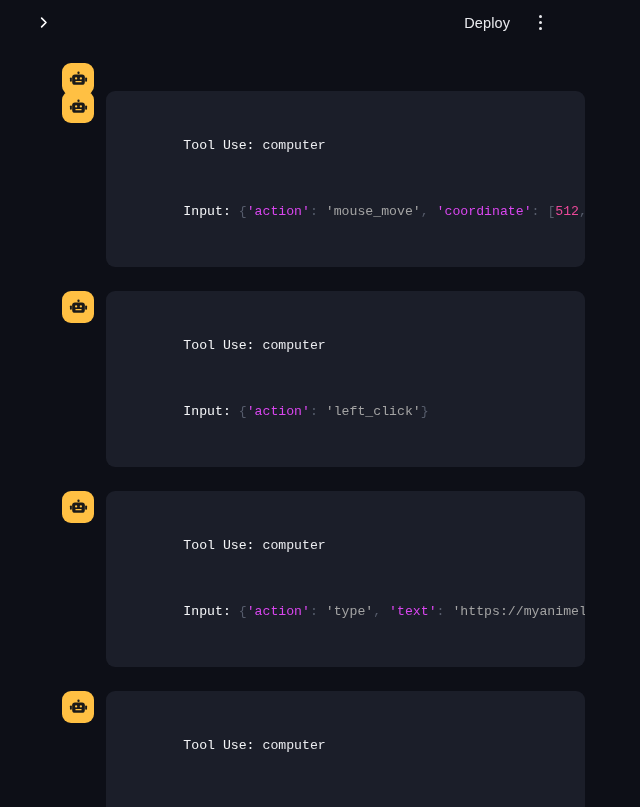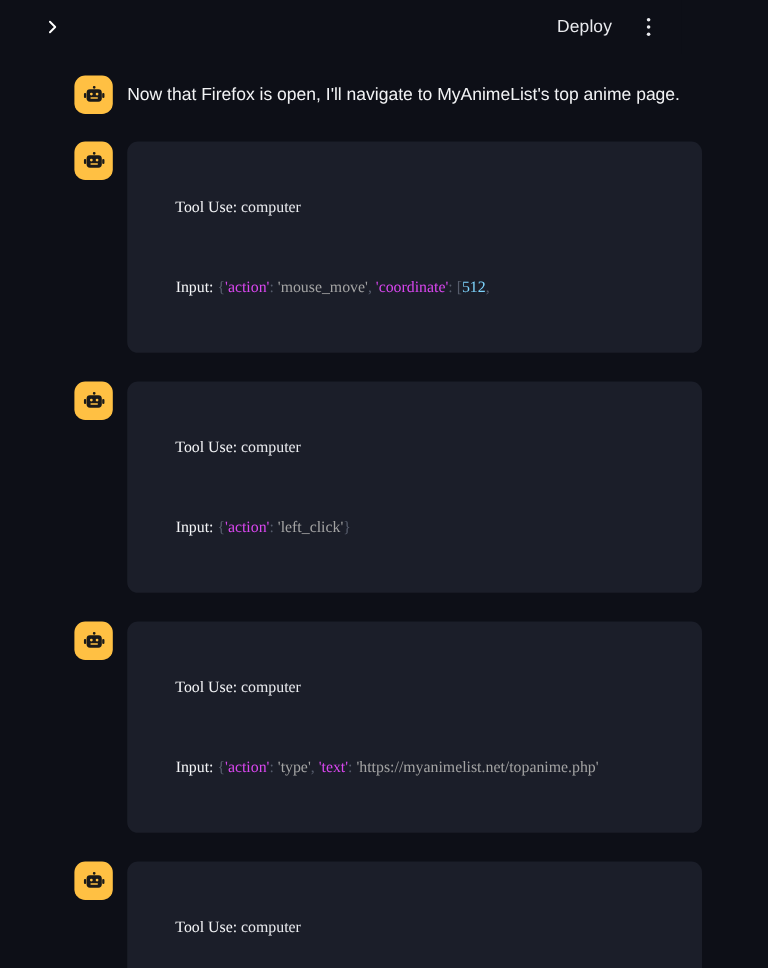--- a/index.html
+++ b/index.html
@@ -77,31 +77,31 @@
   .code-block {
     margin-left: 44px;
     width: 479px;
     background: #1b1e29;
     border-radius: 9px;
     padding: 22px 0 22px 14px;
     overflow: hidden;
     position: relative;
   }
   .code-line {
-    font-family: Liberation Serif, serif;
+    font-family: Liberation Mono, monospace;
     font-size: 13.2px;
     line-height: 22px;
     white-space: pre;
     color: #e9eaee;
   }
   .k-label { color: #f4f5f7; }
   .k-punc  { color: #565c6b; }
   .k-key   { color: #d946ef; }
   .k-str   { color: #a3a3a3; }
-  .k-num   { color: #7dd3fc; }
+  .k-num   { color: #ec4899; }
   .k-plain { color: #e9eaee; }
   .gap-24 { height: 24px; }
   .gap-28 { height: 28px; }
 </style>
 </head>
 <body>
 
 <div class="topbar">
   <div class="expand-btn">
     <span>
@@ -129,21 +129,20 @@
           <rect x="10.6" y="2" width="2.8" height="3" rx="1.2"></rect>
           <rect x="4" y="5.6" width="16" height="13" rx="3.6"></rect>
           <rect x="1.2" y="9.4" width="2.4" height="5.4" rx="1.1"></rect>
           <rect x="20.4" y="9.4" width="2.4" height="5.4" rx="1.1"></rect>
           <circle cx="9" cy="10.6" r="1.45" fill="#ffc043"></circle>
           <circle cx="15" cy="10.6" r="1.45" fill="#ffc043"></circle>
           <rect x="8" y="14" width="8" height="1.6" rx="0.8" fill="#ffc043"></rect>
         </svg>
       </span>
     </div>
-    <div class="msg-text">Now that Firefox is open, I'll navigate to MyAnimeList's top anime page.</div>
   </div>
 
   <div class="gap-28"></div>
 
   <div class="msg-row">
     <div class="avatar bot">
       <span>
         <svg width="19" height="19" viewBox="0 0 24 24" fill="#1a1a1a">
           <rect x="10.6" y="2" width="2.8" height="3" rx="1.2"></rect>
           <rect x="4" y="5.6" width="16" height="13" rx="3.6"></rect>

